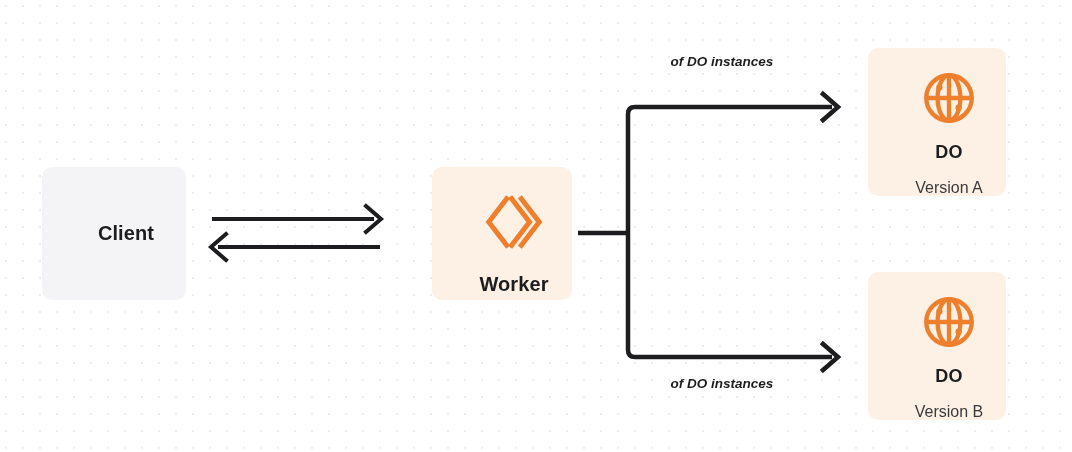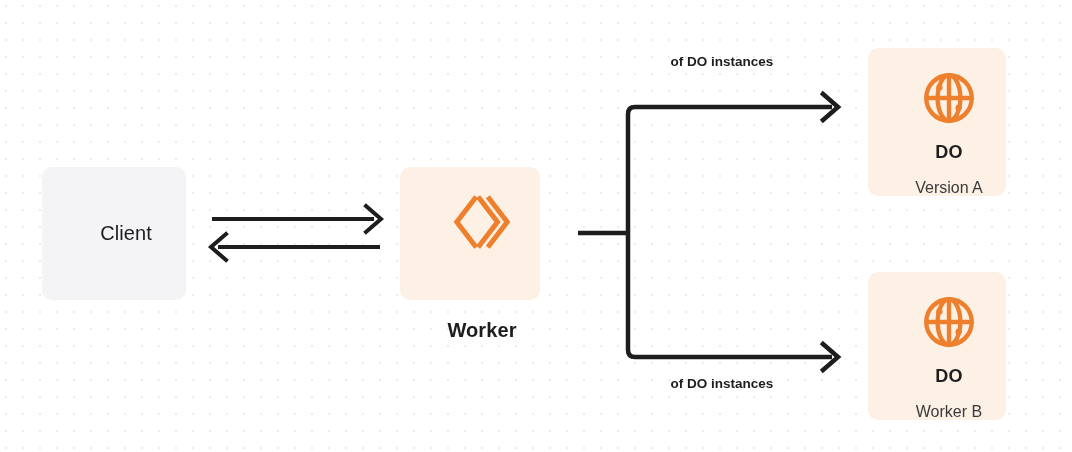--- a/index.html
+++ b/index.html
@@ -49,34 +49,33 @@
 
   .node-client {
     left: 42px;
     top: 167px;
     width: 144px;
     height: 133px;
     background: #f4f4f6;
   }
   .node-client .node-title {
     font-size: 20px;
-    font-weight: normal;
+    font-weight: bold;
     color: #1d1d1f;
     letter-spacing: 0.1px;
   }
 
   .node-worker {
-    left: 400px;
+    left: 432px;
     top: 167px;
     width: 140px;
     height: 133px;
     background: #fdf1e5;
     justify-content: flex-start;
     padding-top: 24px;
-    gap: 46px;
   }
   .node-worker .node-title {
     font-size: 20px;
     font-weight: bold;
     color: #1d1d1f;
     margin-top: 20px;
     letter-spacing: 0.1px;
   }
 
   .node-do {
@@ -113,21 +112,21 @@
   .edge-label {
     position: absolute;
     text-align: center;
     font-size: 13.5px;
     font-weight: bold;
     color: #1d1d1f;
     line-height: 1.45;
     white-space: nowrap;
   }
   .edge-label .pct { display: block; }
-  .edge-label .sub { display: block; }
+  .edge-label .sub { display: block; font-style: italic; }
 
   .label-top {
     left: 632px;
     top: 52px;
     width: 180px;
   }
   .label-bottom {
     left: 632px;
     top: 374px;
     width: 180px;
@@ -203,21 +202,21 @@
       <svg width="56" height="56" viewBox="0 0 64 64" aria-hidden="true">
         <circle cx="32" cy="32" r="26" fill="none" stroke="#ee7f2d" stroke-width="5"></circle>
         <line x1="32" y1="6" x2="32" y2="58" stroke="#ee7f2d" stroke-width="5"></line>
         <line x1="6" y1="32" x2="58" y2="32" stroke="#ee7f2d" stroke-width="5"></line>
         <ellipse cx="32" cy="32" rx="13" ry="26" fill="none" stroke="#ee7f2d" stroke-width="5"></ellipse>
         <circle cx="21" cy="20" r="3.6" fill="#ee7f2d"></circle>
         <circle cx="43" cy="43" r="3.6" fill="#ee7f2d"></circle>
       </svg>
     </span>
     <div class="node-title">DO</div>
-    <div class="node-subtitle">Worker B</div>
+    <div class="node-subtitle">Version B</div>
   </div>
 
   <div class="edge-label label-top">
     <span class="sub">of DO instances</span>
   </div>
 
   <div class="edge-label label-bottom">
     <span class="sub">of DO instances</span>
   </div>
 

